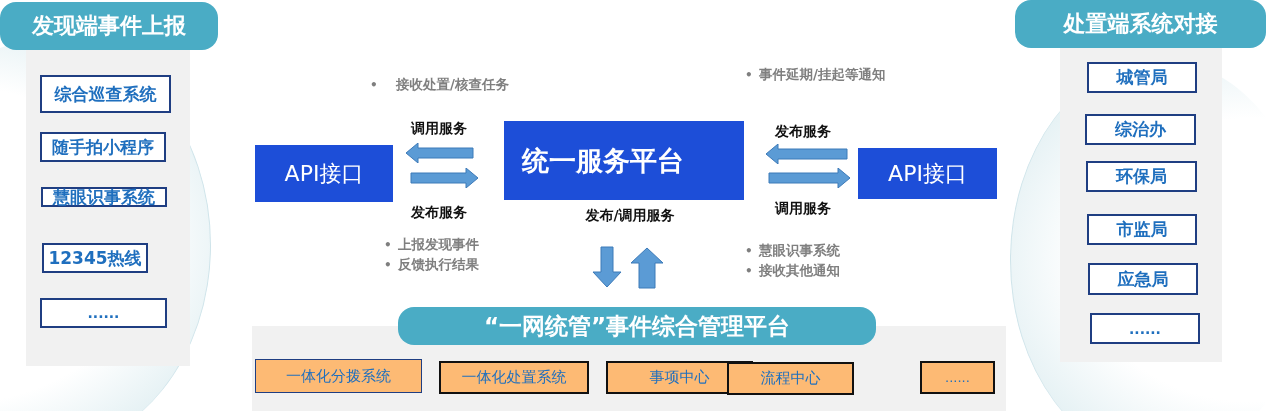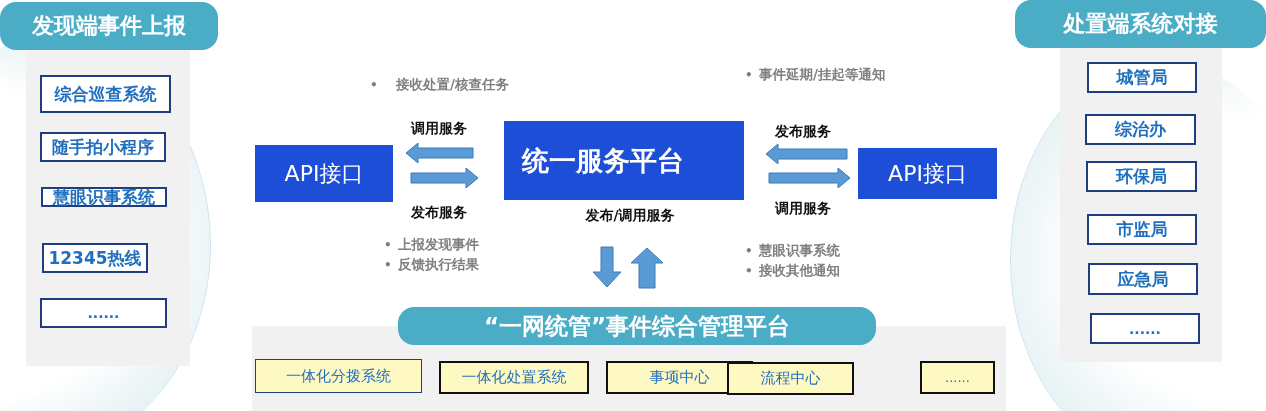--- a/index.html
+++ b/index.html
@@ -8,21 +8,21 @@
   .abs { position:absolute; }
   .panel-bg { background:#f1f1f1; }
   .header-pill { background:#4aacc5; color:#fff; font-weight:bold; font-size:22px;
                  display:flex; align-items:center; justify-content:center; border-radius:16px; }
   .src-box { background:#fff; border:2px solid #1f3e82; color:#1f6fbe; font-weight:bold;
              display:flex; align-items:center; justify-content:center; font-size:17px; box-sizing:border-box; }
   .blue-box { background:#1d4ed8; color:#fff; display:flex; align-items:center; justify-content:center; }
   .label-dark { color:#111; font-weight:bold; font-size:14px; }
   .note { color:#7f7f7f; font-weight:bold; font-size:13.5px; line-height:19px; }
   .note .dot { display:inline-block; width:14px; font-size:12px; }
-  .sub-box { background:#fef9c3; box-sizing:border-box; display:flex; align-items:center; justify-content:center;
+  .sub-box { background:#fdba74; box-sizing:border-box; display:flex; align-items:center; justify-content:center;
              color:#1f6fbe; font-size:15px; }
   .arc { border-radius:50%; }
 </style>
 </head>
 <body>
 
 <div class="abs arc" style="left:-120px;top:40px;width:330px;height:410px;background:radial-gradient(ellipse at 20% 50%, #ffffff 55%, #e3f0f3 80%, #d6e9ee 100%);border-right:1px solid #cfe4ea;"></div>
 <div class="abs arc" style="left:1010px;top:60px;width:300px;height:400px;background:radial-gradient(ellipse at 80% 50%, #ffffff 50%, #e3f0f3 80%, #d6e9ee 100%);border-left:1px solid #cfe4ea;"></div>
 
 <div class="abs panel-bg" style="left:26px;top:46px;width:164px;height:194px;"></div>

